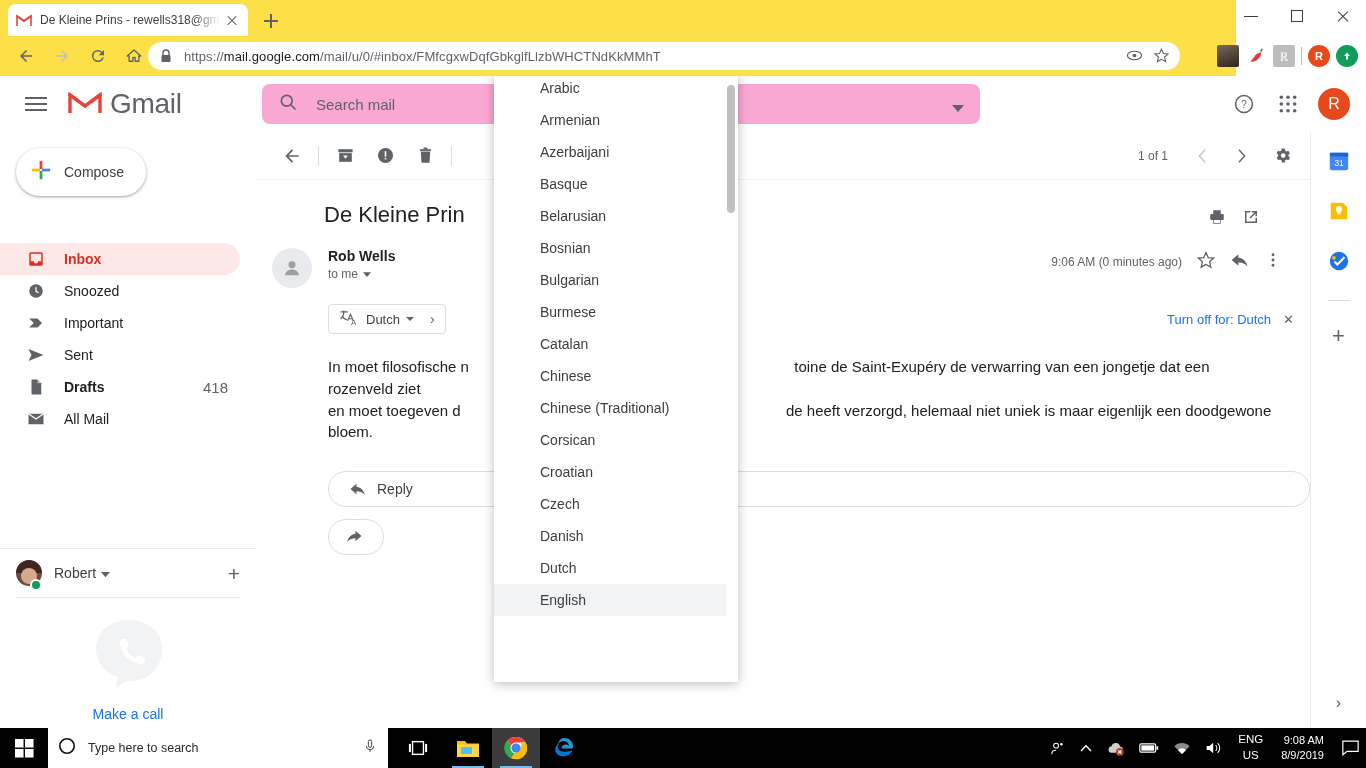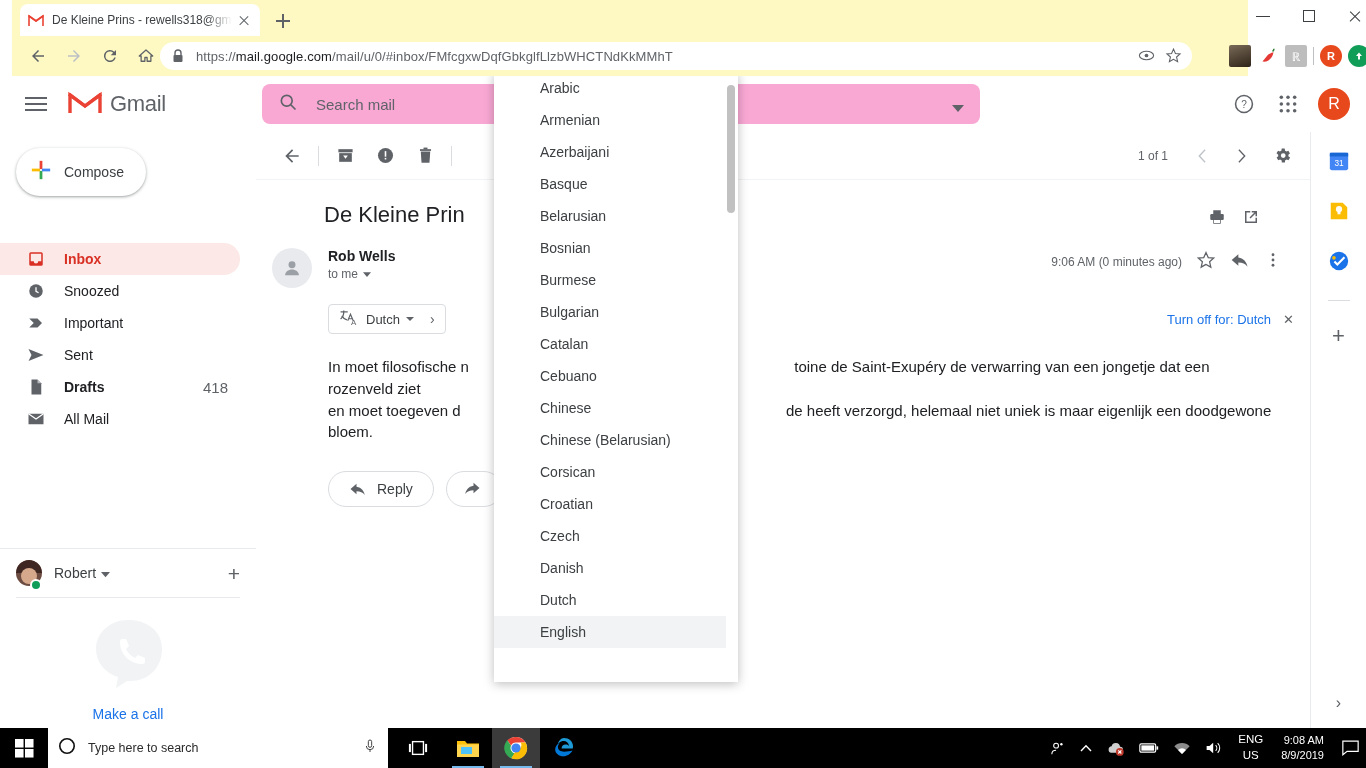--- a/index.html
+++ b/index.html
@@ -6,22 +6,22 @@
   html, body {
     width: 1366px; height: 768px;
     font-family: "Liberation Sans", sans-serif;
     overflow: hidden;
     background: #fff;
   }
   body { position: relative; }
 
   
   .browser-chrome {
-    position: absolute; top: 0; left: 12px; width: 1236px; height: 76px;
-    background: #fef9c3;
+    position: absolute; top: 0; left: 0; width: 1236px; height: 76px;
+    background: #fde047;
   }
   .tabstrip {
     position: absolute; top: 0; left: 0; width: 1366px; height: 36px;
   }
   .tab {
     position: absolute; top: 4px; left: 8px; width: 240px; height: 32px;
     background: #fff; border-radius: 8px 8px 0 0;
     display: flex; align-items: center; padding: 0 8px;
   }
   .tab-favicon {
@@ -95,21 +95,21 @@
   .gmail-header {
     position: absolute; top: 0; left: 0; width: 1366px; height: 56px;
     display: flex; align-items: center; background: #fff;
   }
   .hamburger { width: 24px; height: 24px; margin-left: 24px; position: relative; }
   .hamburger i { position: absolute; left: 1px; width: 22px; height: 2px; background: #5f6368; }
   .hamburger i:nth-child(1) { top: 5px; }
   .hamburger i:nth-child(2) { top: 11px; }
   .hamburger i:nth-child(3) { top: 17px; }
   .gmail-logo { margin-left: 20px; display: flex; align-items: center; }
-  .gmail-word { font-size: 22px; color: #5f6368; margin-left: 8px; letter-spacing: -0.3px; }
+  .gmail-word { font-size: 28px; color: #5f6368; margin-left: 8px; letter-spacing: -0.3px; }
   .searchbar {
     position: absolute; left: 262px; top: 8px; width: 718px; height: 40px;
     background: #f9a8d4; border-radius: 8px; display: flex; align-items: center;
     padding: 0 16px;
   }
   .search-ph { font-size: 15px; color: #5f6368; margin-left: 18px; }
   .search-caret { position: absolute; right: 16px; top: 15px; }
   .header-right {
     position: absolute; right: 16px; top: 0; height: 56px;
     display: flex; align-items: center; gap: 4px;
@@ -206,21 +206,21 @@
   .tr-lang { font-size: 13px; color: #3c4043; margin: 0 6px 0 8px; }
   .tr-caret { width: 0; height: 0; border-left: 4px solid transparent; border-right: 4px solid transparent; border-top: 4px solid #5f6368; }
   .tr-arrow { margin: 0 0 0 16px; color: #5f6368; font-size: 14px; }
   .tr-right { position: absolute; right: 0; display: flex; align-items: center; gap: 12px; }
   .tr-off { font-size: 13px; color: #1a73e8; }
   .tr-x { color: #5f6368; font-size: 13px; }
 
   .body-text {
     margin: 22px 34px 0 72px; font-size: 15px; color: #202124; line-height: 1.45;
   }
-  .reply-row { margin: 28px 0 0 72px; display: flex; gap: 12px; }
+  .reply-row { margin: 28px 0 0 72px; display: flex; gap: 12px; flex-direction: column; }
   .reply-btn {
     height: 36px; border: 1px solid #dadce0; border-radius: 18px;
     display: flex; align-items: center; padding: 0 20px; font-size: 14px; color: #3c4043;
   }
   .reply-btn .ricon { margin-right: 10px; display: flex; }
 
   
   .right-rail {
     position: absolute; top: 56px; right: 0; width: 56px; height: 596px;
     border-left: 1px solid #e8eaed; display: flex; flex-direction: column;
@@ -711,26 +711,25 @@
   </div>
 
   <div class="lang-dropdown" style="top:-4px;">
     <div class="lang-list">
       <div class="lang-item">Arabic</div>
       <div class="lang-item">Armenian</div>
       <div class="lang-item">Azerbaijani</div>
       <div class="lang-item">Basque</div>
       <div class="lang-item">Belarusian</div>
       <div class="lang-item">Bosnian</div>
+      <div class="lang-item">Bulgarian</div>
       <div class="lang-item">Burmese</div>
-      <div class="lang-item">Bulgarian</div>
       <div class="lang-item">Catalan</div>
-      <div class="lang-item">Cebuano</div>
       <div class="lang-item">Chinese</div>
-      <div class="lang-item">Chinese (Belarusian)</div>
+      <div class="lang-item">Chinese (Traditional)</div>
       <div class="lang-item">Corsican</div>
       <div class="lang-item">Croatian</div>
       <div class="lang-item">Czech</div>
       <div class="lang-item">Danish</div>
       <div class="lang-item">Dutch</div>
       <div class="lang-item hover">English</div>
     </div>
     <div class="lang-scrollbar">
       <div class="lang-thumb"></div>
     </div>

